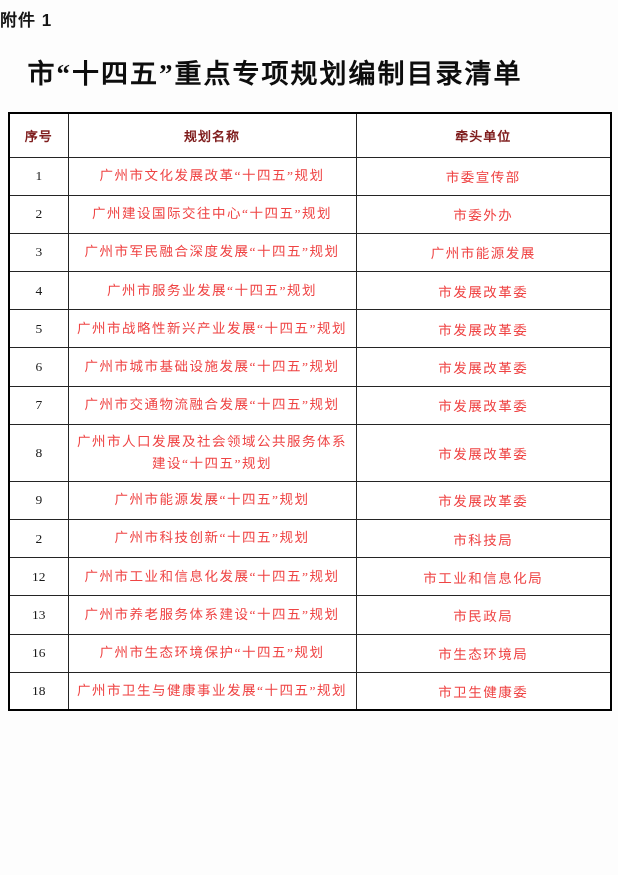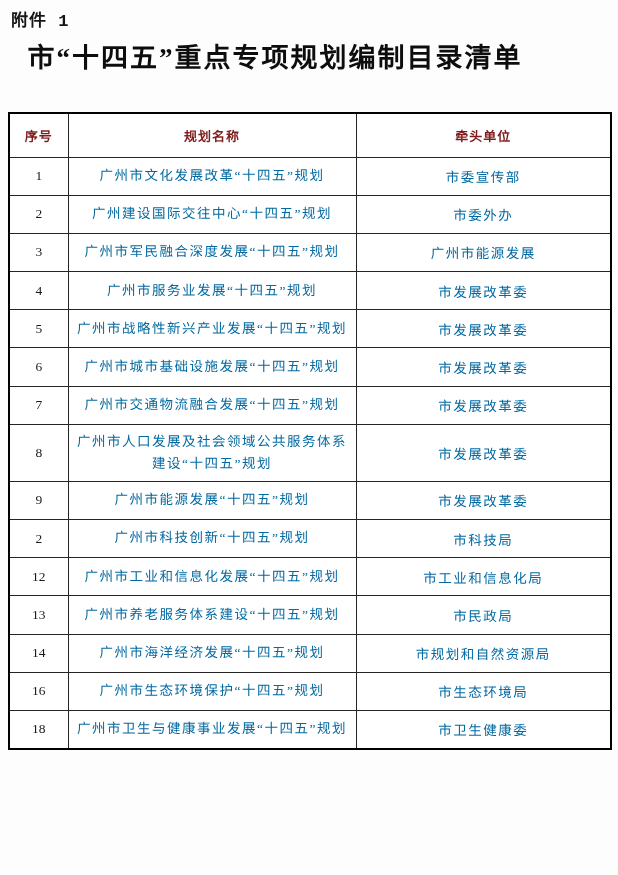--- a/index.html
+++ b/index.html
@@ -14,31 +14,31 @@
     color: #111;
     font-family: "Liberation Serif", "DejaVu Serif", serif;
   }
   .doc {
     position: relative;
     width: 618px;
     height: 875px;
   }
   .attachment-label {
     position: absolute;
-    left: 11px;
+    left: 0;
     top: 6px;
-    font-family: Liberation Mono, monospace;
+    font-family: Liberation Sans, sans-serif;
     font-weight: bold;
     font-size: 17px;
     letter-spacing: 1px;
     color: #151515;
   }
   .doc-title {
     position: absolute;
-    top: 36px;
+    top: 52px;
     left: 0;
     width: 550px;
     text-align: center;
     font-family: "Liberation Serif", "DejaVu Serif", serif;
     font-weight: bold;
     font-size: 27px;
     letter-spacing: 2px;
     color: #0d0d0d;
     white-space: nowrap;
   }
@@ -78,21 +78,21 @@
   }
   td.no {
     font-family: "Liberation Serif", "DejaVu Serif", serif;
     font-size: 13.5px;
     color: #1a1a1a;
   }
   td.plan, td.unit {
     font-family: "Liberation Serif", "DejaVu Serif", serif;
     font-size: 13.5px;
     letter-spacing: 1.5px;
-    color: #0369a1;
+    color: #ef4444;
   }
   td.plan {
     white-space: pre-line;
     line-height: 1.65;
   }
 </style>
 </head>
 <body>
 
 <div class="doc">
@@ -170,25 +170,20 @@
           <td class="no">12</td>
           <td class="plan">广州市工业和信息化发展“十四五”规划</td>
           <td class="unit">市工业和信息化局</td>
         </tr>
         <tr>
           <td class="no">13</td>
           <td class="plan">广州市养老服务体系建设“十四五”规划</td>
           <td class="unit">市民政局</td>
         </tr>
         <tr>
-          <td class="no">14</td>
-          <td class="plan">广州市海洋经济发展“十四五”规划</td>
-          <td class="unit">市规划和自然资源局</td>
-        </tr>
-        <tr>
           <td class="no">16</td>
           <td class="plan">广州市生态环境保护“十四五”规划</td>
           <td class="unit">市生态环境局</td>
         </tr>
         <tr>
           <td class="no">18</td>
           <td class="plan">广州市卫生与健康事业发展“十四五”规划</td>
           <td class="unit">市卫生健康委</td>
         </tr>
       </tbody>

